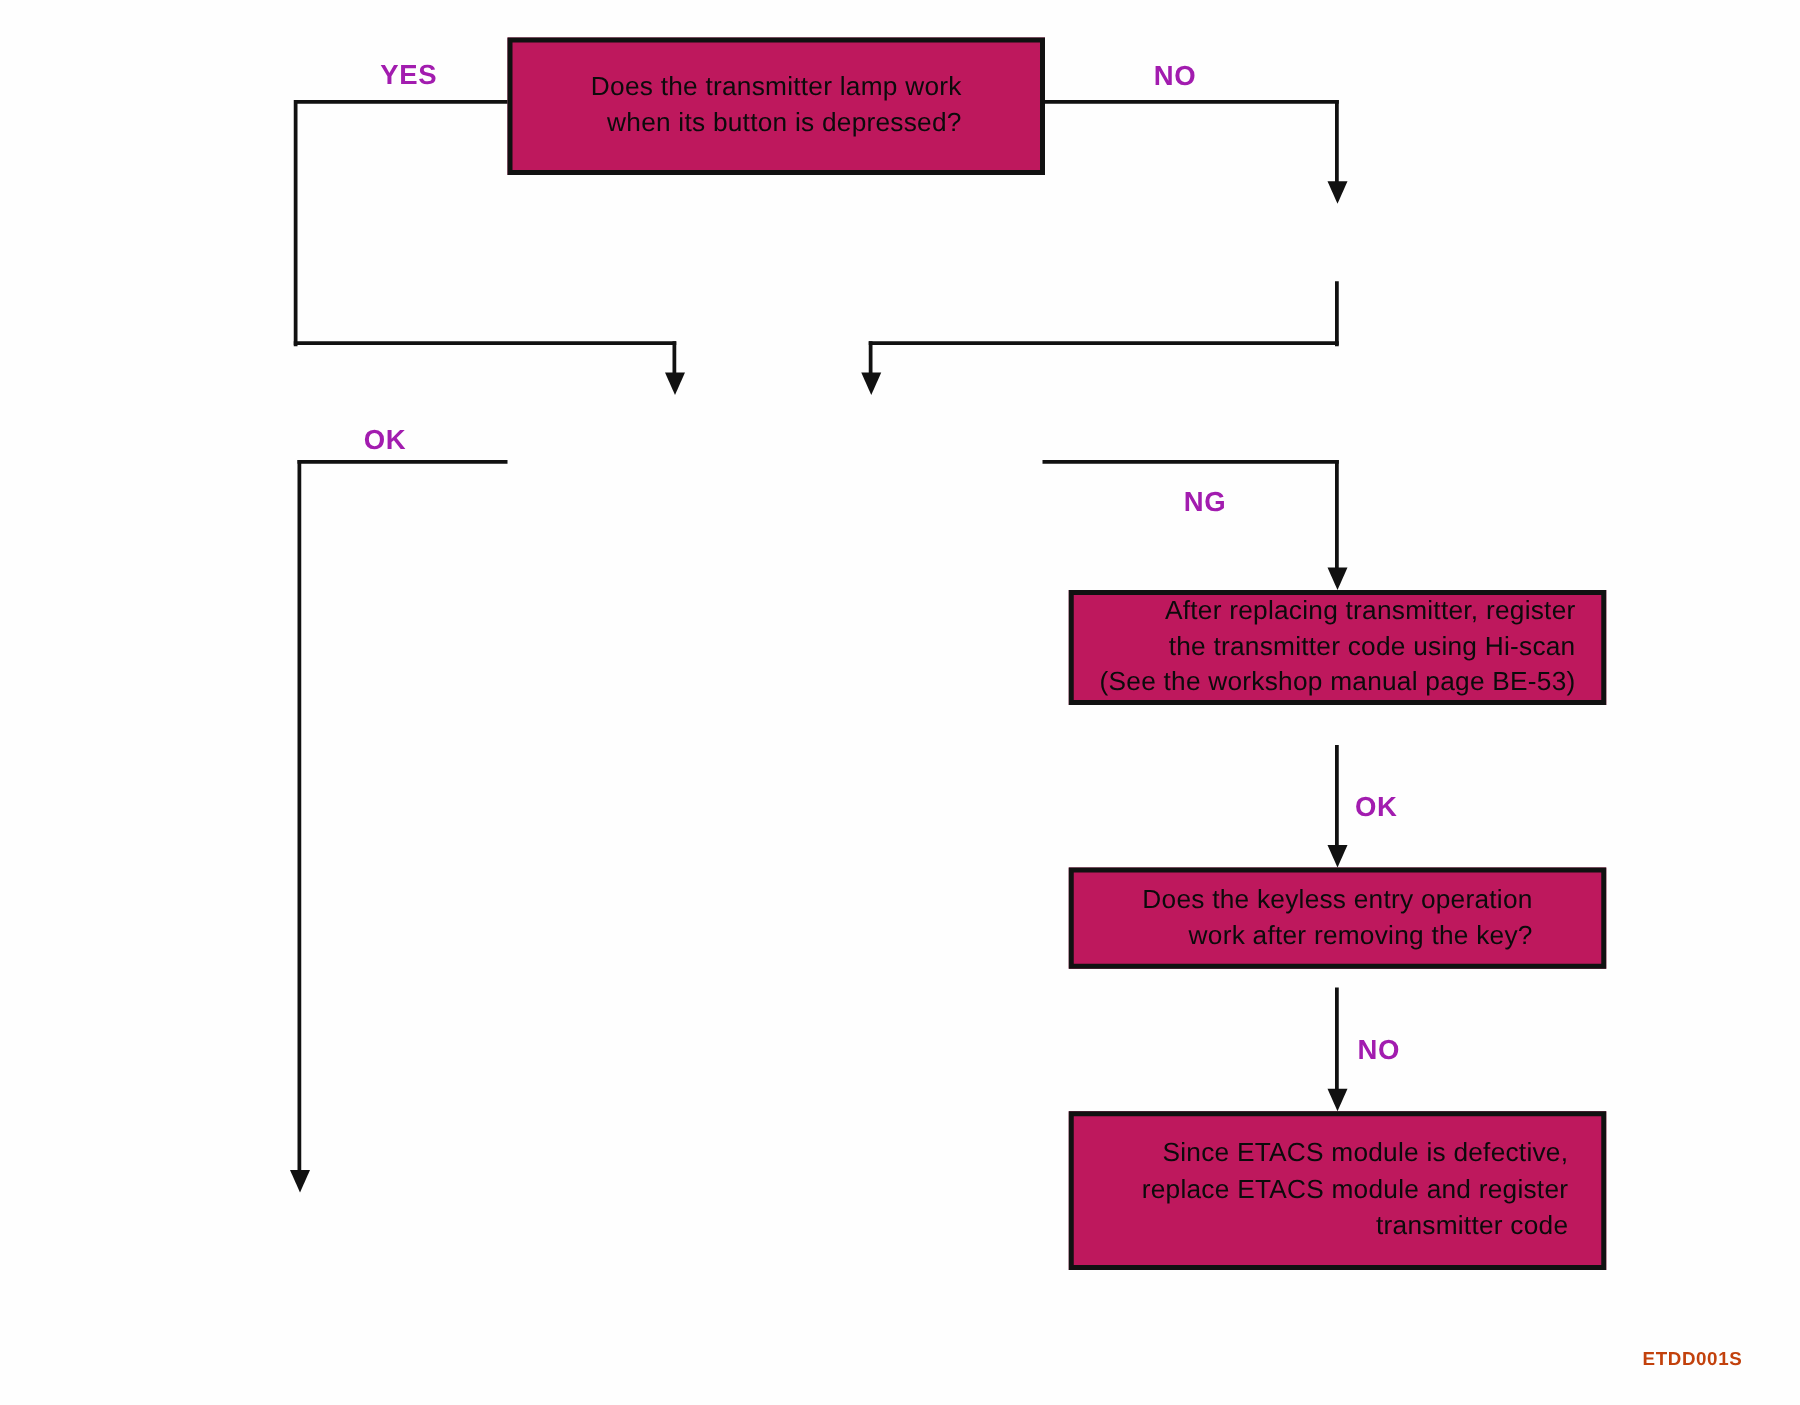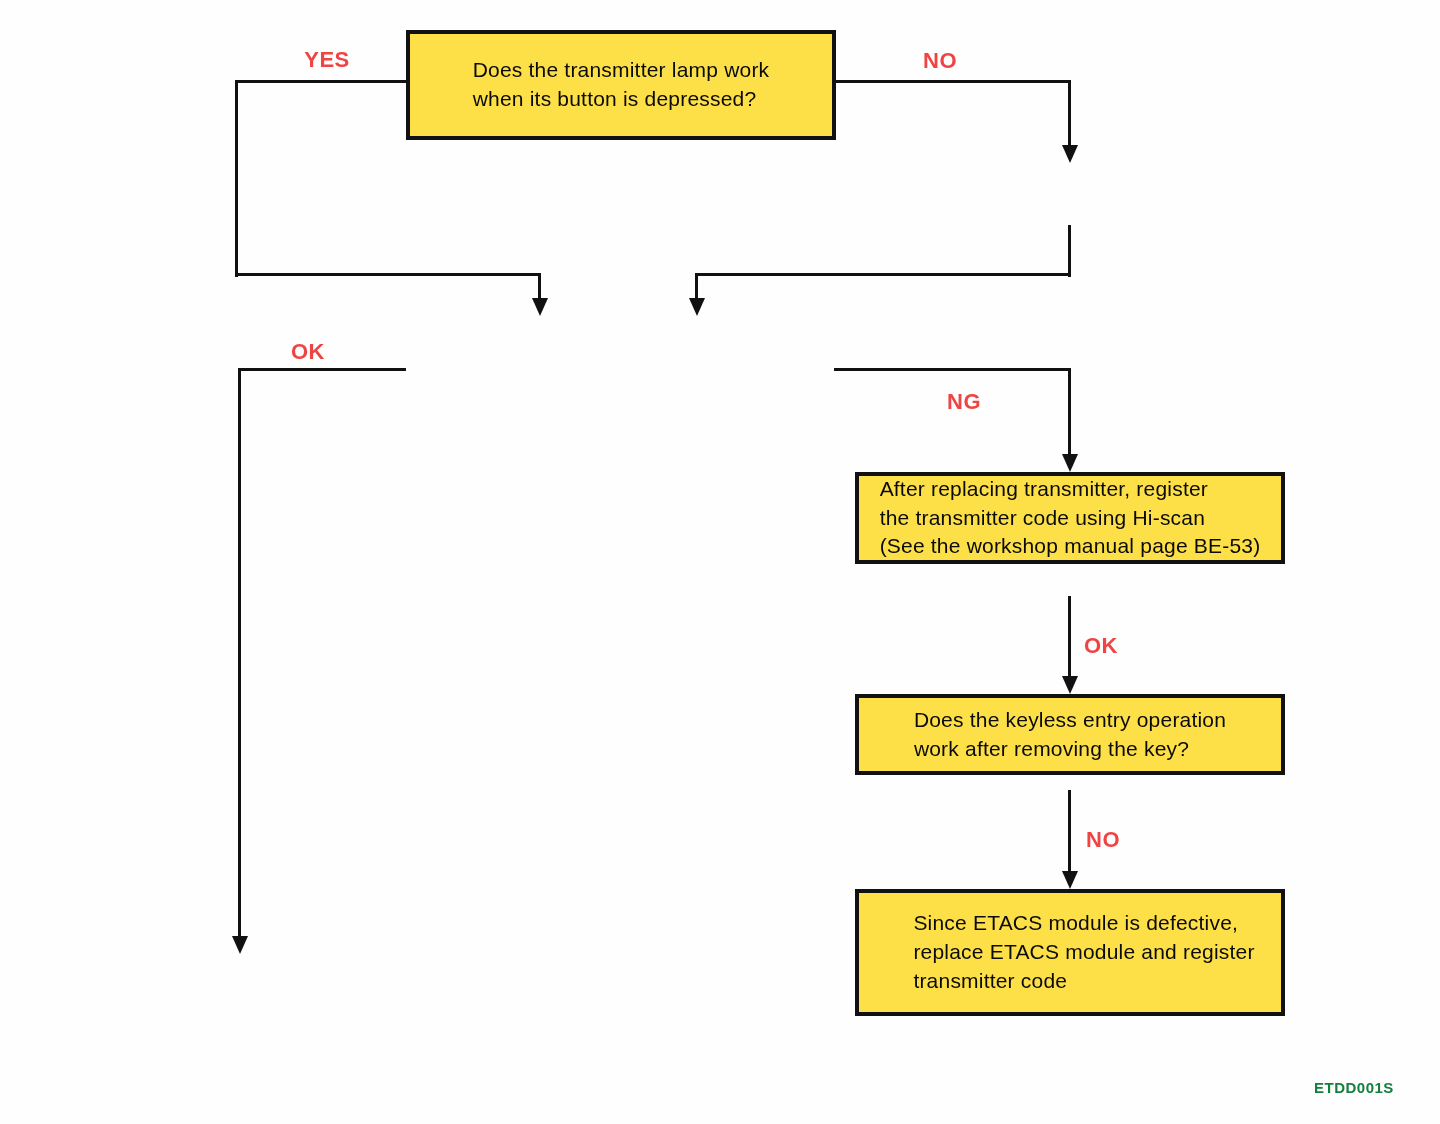--- a/index.html
+++ b/index.html
@@ -13,39 +13,39 @@
     height: 1124px;
     background: #fefefe;
     font-family: "Liberation Sans", sans-serif;
     color: #0d0d0d;
     overflow: hidden;
   }
   .node {
     position: absolute;
     box-sizing: border-box;
     border: 4px solid #111111;
-    background: #fde047;
+    background: #be185d;
     display: flex;
     align-items: center;
     justify-content: center;
-    text-align: left;
+    text-align: right;
   }
   .node .txt {
     white-space: pre-line;
     font-size: 21px;
     line-height: 1.38;
     color: #0b0b0b;
     letter-spacing: 0.2px;
     padding: 2px 6px;
   }
   .edge-label {
     position: absolute;
     font-size: 22px;
     font-weight: bold;
-    color: #ef4444;
+    color: #a21caf;
     letter-spacing: 0.5px;
   }
   .edge-label.centered {
     width: 70px;
     text-align: center;
   }
   .hline {
     position: absolute;
     height: 3px;
     background: #111111;
@@ -61,21 +61,21 @@
     height: 0;
     border-left: 8px solid transparent;
     border-right: 8px solid transparent;
     border-top: 18px solid #111111;
   }
   .figure-code {
     position: absolute;
     font-size: 15px;
     font-weight: bold;
     letter-spacing: 0.5px;
-    color: #15803d;
+    color: #c2410c;
   }
 </style>
 </head>
 <body>
 
 <div id="stage">
 
   <div class="node" style="left:406px; top:30px; width:430px; height:110px;">
     <span class="txt">Does the transmitter lamp work
 when its button is depressed?</span>

